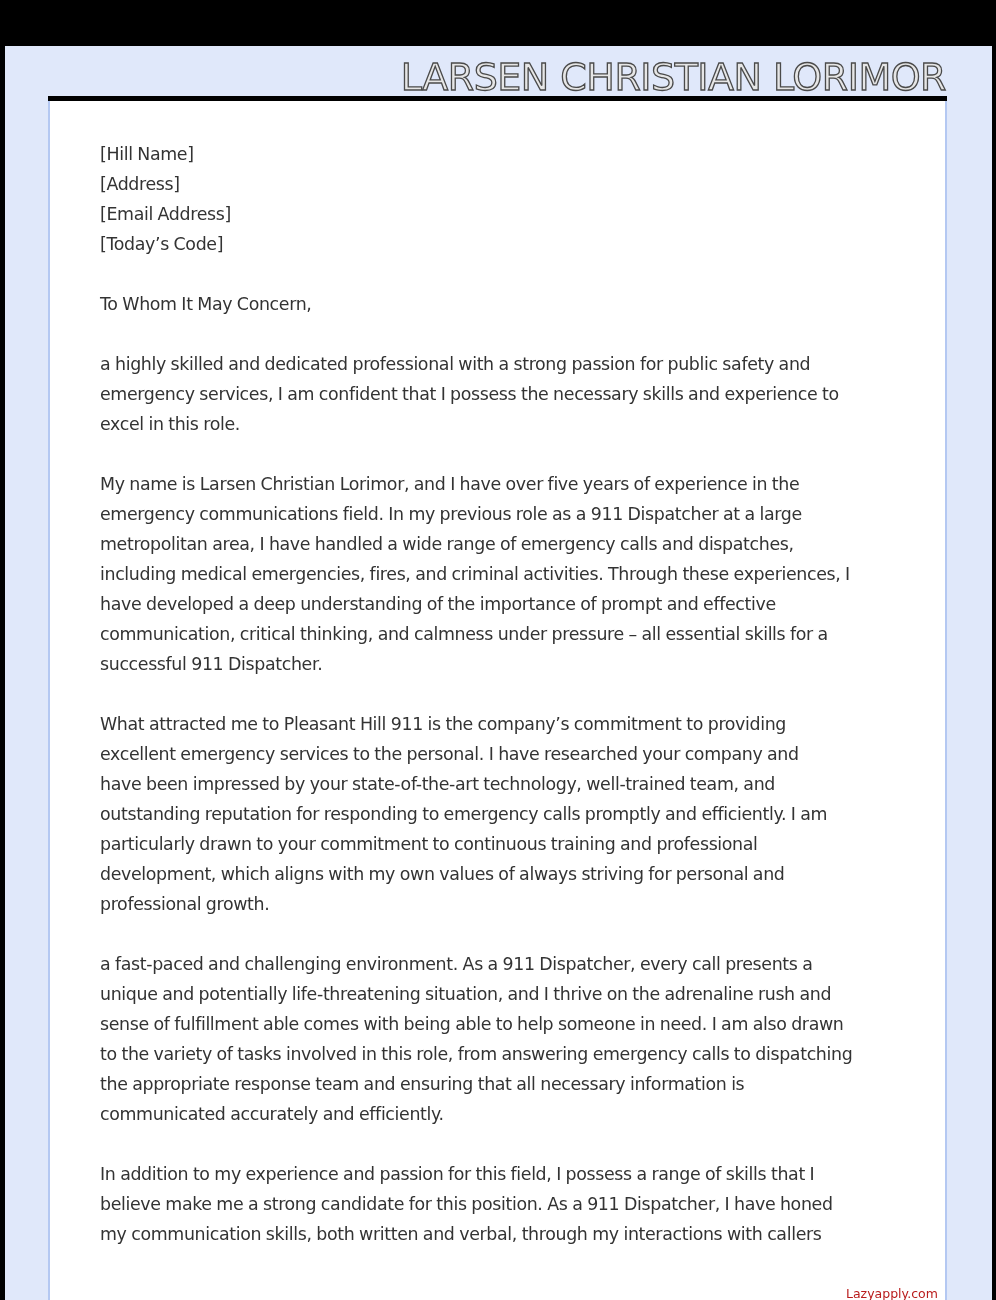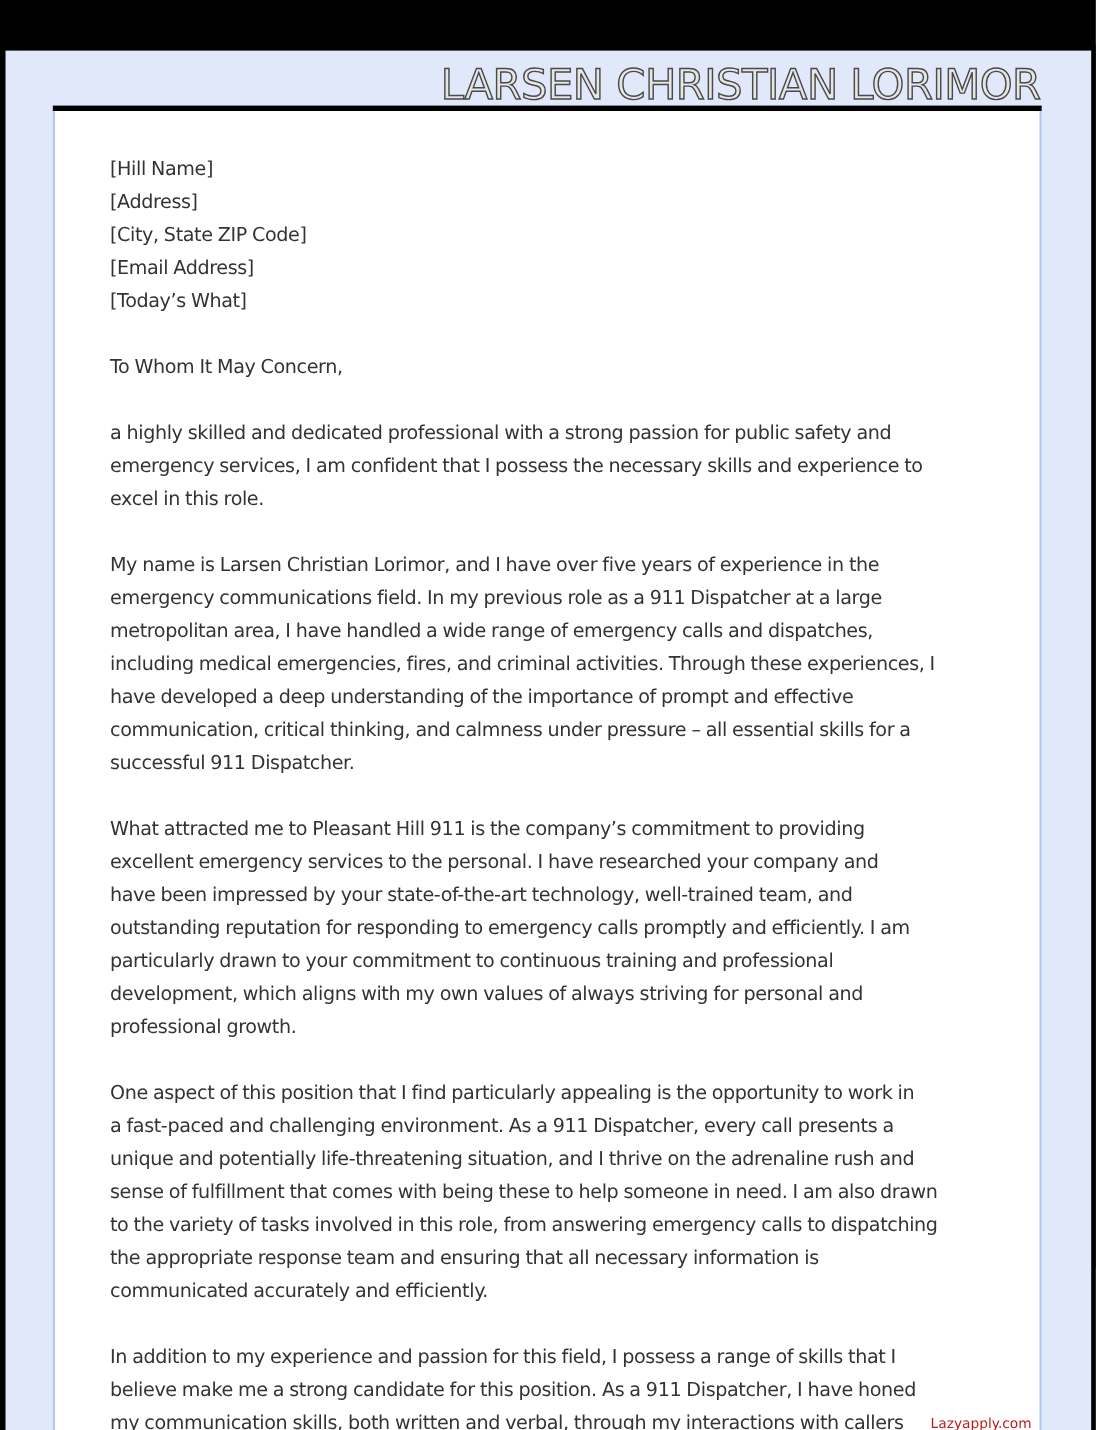--- a/index.html
+++ b/index.html
@@ -90,23 +90,22 @@
 
     <div class="title">LARSEN CHRISTIAN LORIMOR</div>
     <div class="topbar"></div>
 
     <div class="page"></div>
 
     <div class="content">
       <div>
         <span class="line">[Hill Name]</span>
         <span class="line">[Address]</span>
-        <span class="line">[City, State ZIP Code]</span>
         <span class="line">[Email Address]</span>
-        <span class="line">[Today’s What]</span>
+        <span class="line">[Today’s Code]</span>
       </div>
       <div class="gap"></div>
 
       <p>
         <span class="line">To Whom It May Concern,</span>
       </p>
 
       <p>
         <span class="line">a highly skilled and dedicated professional with a strong passion for public safety and</span>
         <span class="line">emergency services, I am confident that I possess the necessary skills and experience to</span>
@@ -127,24 +126,23 @@
         <span class="line">What attracted me to Pleasant Hill 911 is the company’s commitment to providing</span>
         <span class="line">excellent emergency services to the personal. I have researched your company and</span>
         <span class="line">have been impressed by your state-of-the-art technology, well-trained team, and</span>
         <span class="line">outstanding reputation for responding to emergency calls promptly and efficiently. I am</span>
         <span class="line">particularly drawn to your commitment to continuous training and professional</span>
         <span class="line">development, which aligns with my own values of always striving for personal and</span>
         <span class="line">professional growth.</span>
       </p>
 
       <p>
-        <span class="line">One aspect of this position that I find particularly appealing is the opportunity to work in</span>
         <span class="line">a fast-paced and challenging environment. As a 911 Dispatcher, every call presents a</span>
         <span class="line">unique and potentially life-threatening situation, and I thrive on the adrenaline rush and</span>
-        <span class="line">sense of fulfillment that comes with being these to help someone in need. I am also drawn</span>
+        <span class="line">sense of fulfillment able comes with being able to help someone in need. I am also drawn</span>
         <span class="line">to the variety of tasks involved in this role, from answering emergency calls to dispatching</span>
         <span class="line">the appropriate response team and ensuring that all necessary information is</span>
         <span class="line">communicated accurately and efficiently.</span>
       </p>
 
       <p>
         <span class="line">In addition to my experience and passion for this field, I possess a range of skills that I</span>
         <span class="line">believe make me a strong candidate for this position. As a 911 Dispatcher, I have honed</span>
         <span class="line">my communication skills, both written and verbal, through my interactions with callers</span>
       </p>

